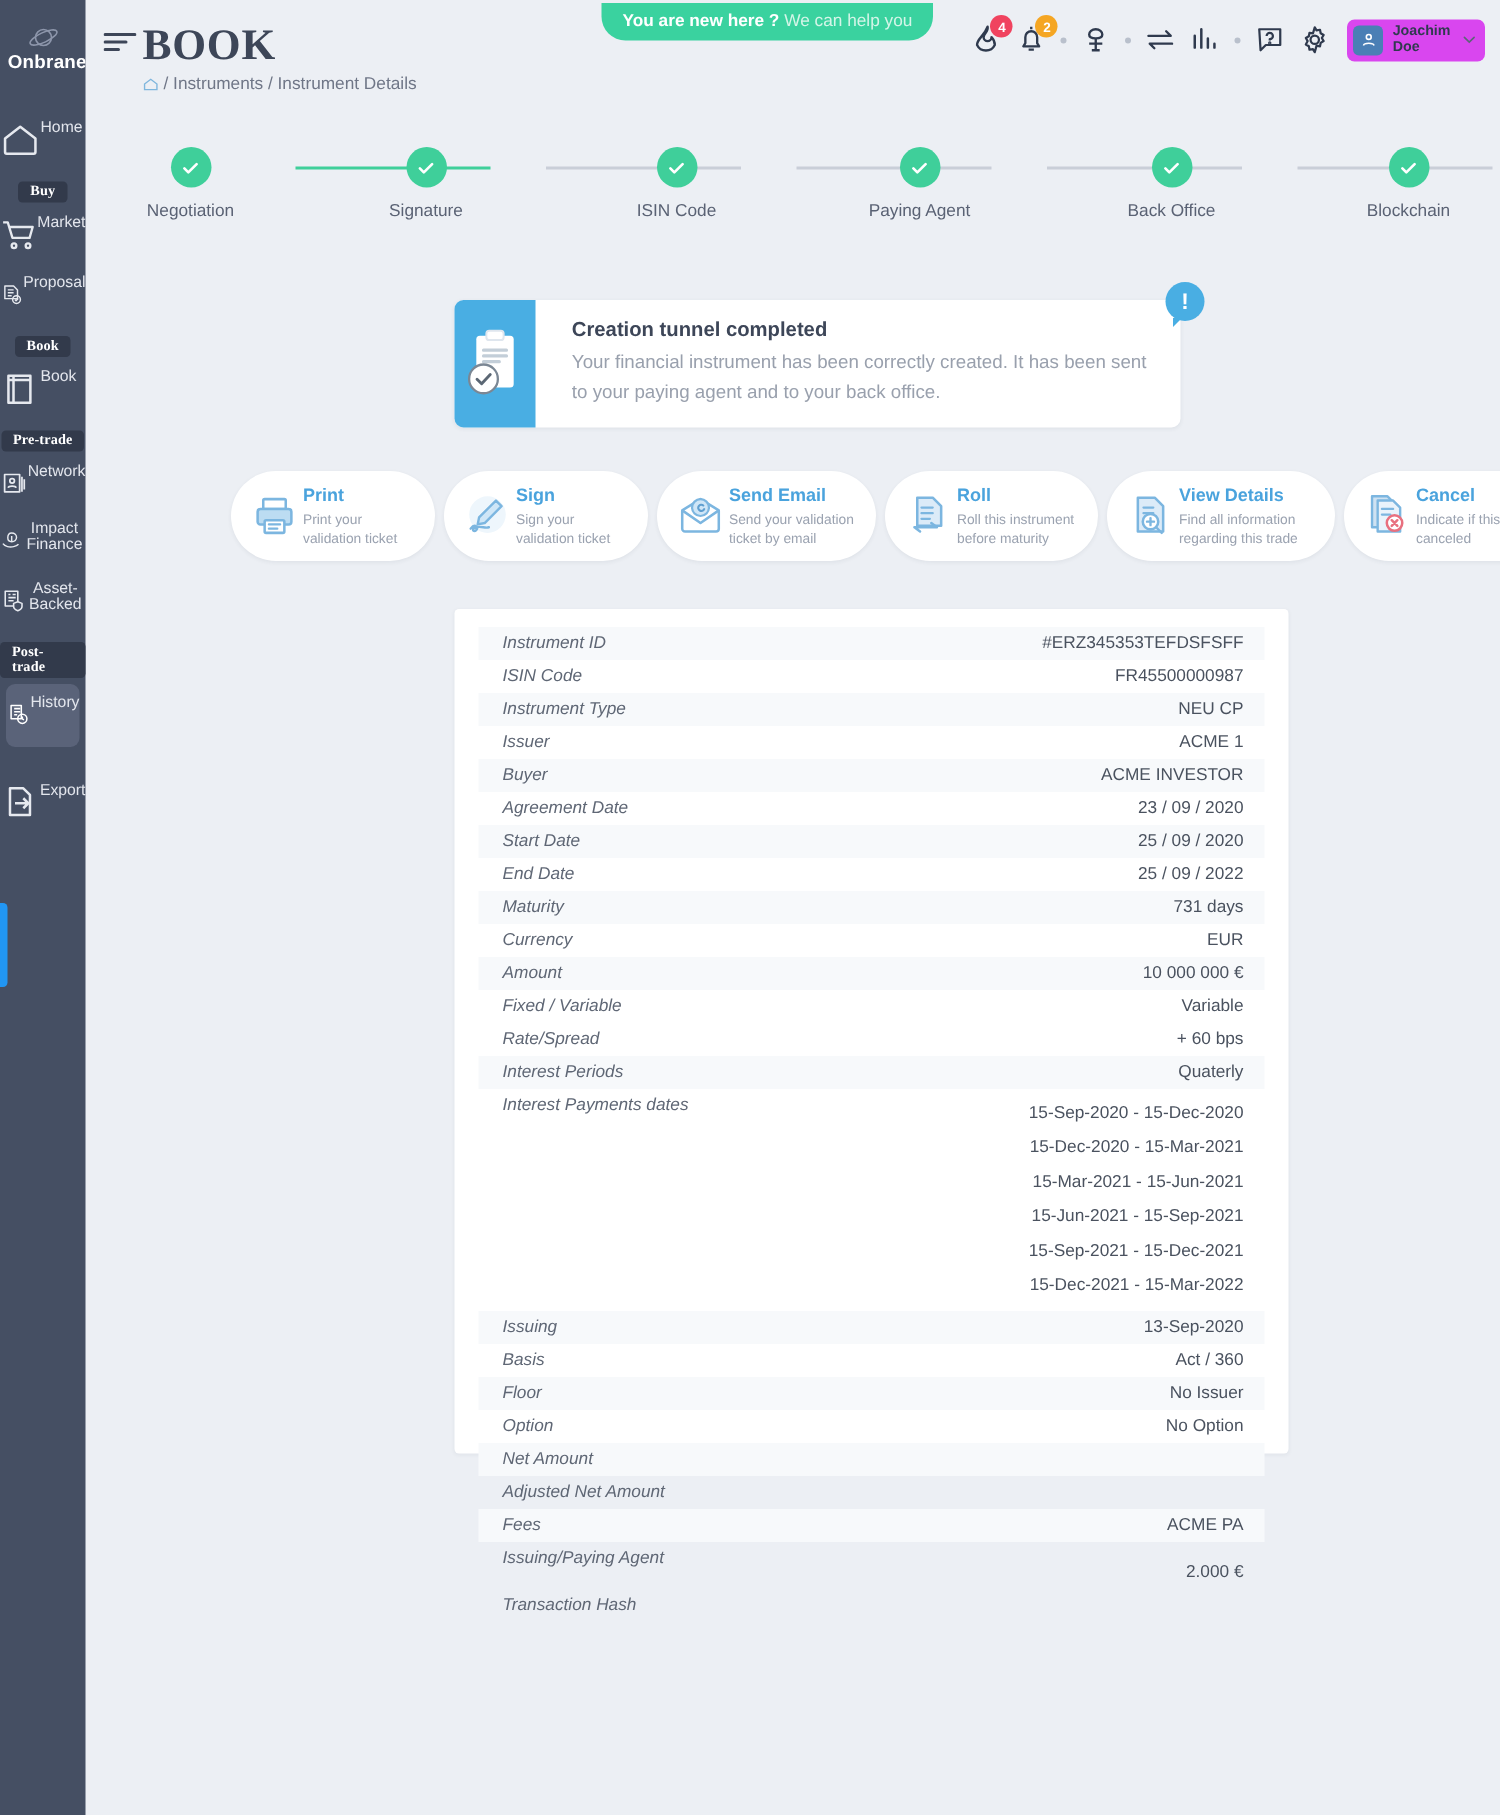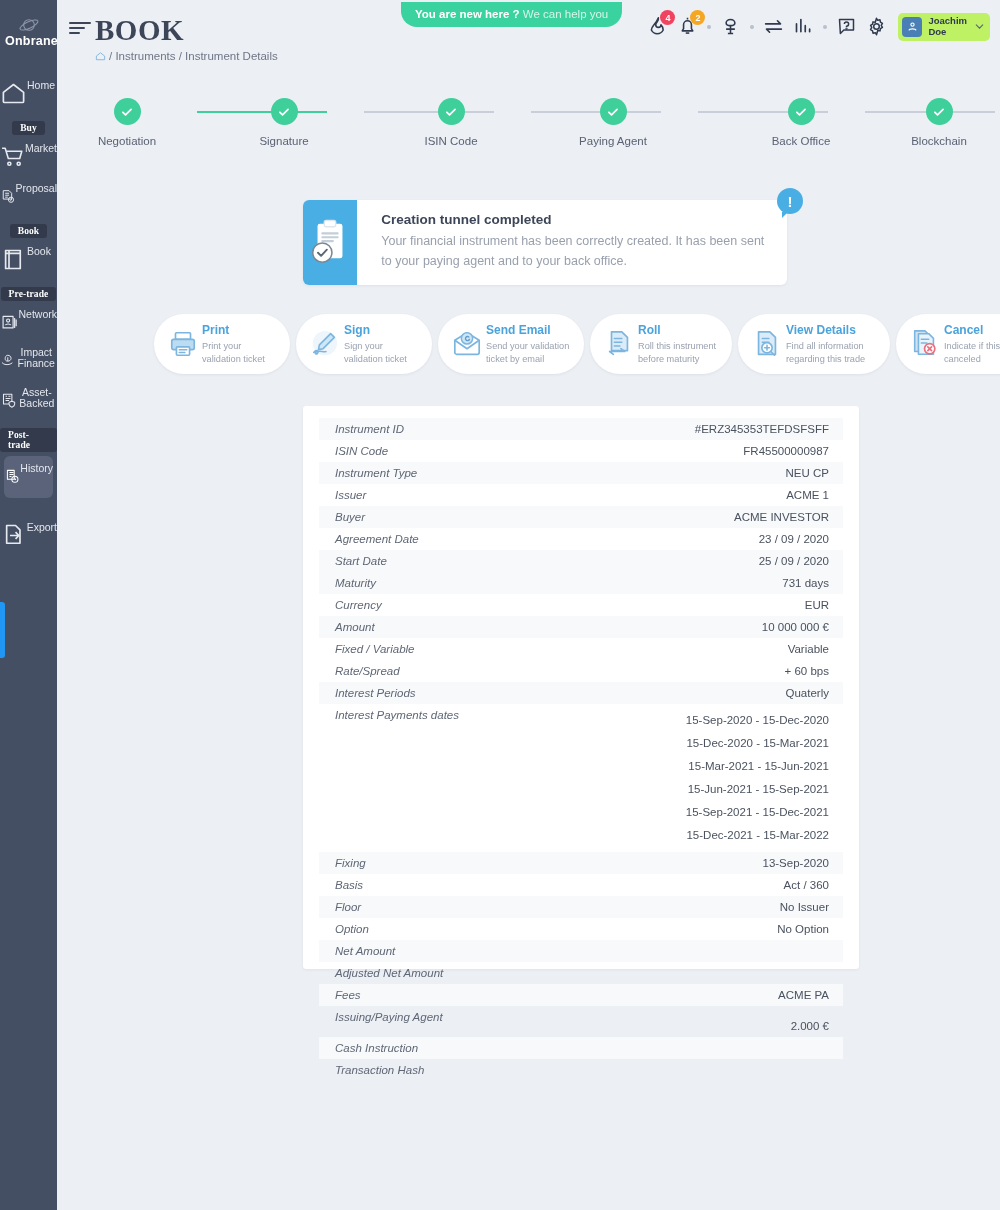--- a/index.html
+++ b/index.html
@@ -80,21 +80,21 @@
   .tool-ic { width: 21px; height: 21px; position: relative; cursor: pointer; color: #2f3a4e; }
   .badge {
     position: absolute; top: -6px; right: -7px; min-width: 15px; height: 15px;
     border-radius: 50%; color: #fff; font-size: 9px; font-weight: 700;
     display: flex; align-items: center; justify-content: center; padding: 0 3px;
   }
   .badge.red { background: #f0435f; }
   .badge.amber { background: #f5a623; }
   .dotsep { width: 4px; height: 4px; border-radius: 50%; background: #b9c0cc; }
   .user-chip {
-    display: flex; align-items: center; gap: 6px; background: #bef264;
+    display: flex; align-items: center; gap: 6px; background: #d946ef;
     border-radius: 5px; padding: 3px 4px 3px 4px; margin-left: 2px; cursor: pointer;
   }
   .avatar { width: 20px; height: 20px; border-radius: 4px; background: #4a7fb5;
             display: flex; align-items: center; justify-content: center; }
   .uname { font-size: 9.5px; font-weight: 700; color: #2f3a4e; line-height: 1.15; }
 
   
   .stepper { position: absolute; left: 0; right: 0; top: 98px; height: 62px; }
   .step { position: absolute; top: 0; width: 90px; margin-left: -45px; text-align: center; cursor: pointer; }
   .step .circle {
@@ -377,21 +377,21 @@
         <span class="slabel">ISIN Code</span>
       </div>
       <div class="step" style="left:556px">
         <span class="circle">
           <svg width="14" height="14" viewBox="0 0 24 24" fill="none" stroke="#fff" stroke-width="3" stroke-linecap="round" stroke-linejoin="round">
               <path d="M5 12.5l4.5 4.5L19 7.5"></path>
             </svg>
         </span>
         <span class="slabel">Paying Agent</span>
       </div>
-      <div class="step" style="left:744px">
+      <div class="step" style="left:724px">
         <span class="circle">
           <svg width="14" height="14" viewBox="0 0 24 24" fill="none" stroke="#fff" stroke-width="3" stroke-linecap="round" stroke-linejoin="round">
               <path d="M5 12.5l4.5 4.5L19 7.5"></path>
             </svg>
         </span>
         <span class="slabel">Back Office</span>
       </div>
       <div class="step" style="left:882px">
         <span class="circle">
           <svg width="14" height="14" viewBox="0 0 24 24" fill="none" stroke="#fff" stroke-width="3" stroke-linecap="round" stroke-linejoin="round">
@@ -523,20 +523,24 @@
             <div class="dkey">Buyer</div>
             <div class="dval">ACME INVESTOR</div>
           </div>
           <div class="drow">
             <div class="dkey">Agreement Date</div>
             <div class="dval">23 / 09 / 2020</div>
           </div>
           <div class="drow odd">
             <div class="dkey">Start Date</div>
             <div class="dval">25 / 09 / 2020</div>
+          </div>
+          <div class="drow">
+            <div class="dkey">End Date</div>
+            <div class="dval">25 / 09 / 2022</div>
           </div>
           <div class="drow odd">
             <div class="dkey">Maturity</div>
             <div class="dval">731 days</div>
           </div>
           <div class="drow">
             <div class="dkey">Currency</div>
             <div class="dval">EUR</div>
           </div>
           <div class="drow odd">
@@ -560,21 +564,21 @@
             <div class="dval dval-lines">
               <span>15-Sep-2020 - 15-Dec-2020</span>
               <span>15-Dec-2020 - 15-Mar-2021</span>
               <span>15-Mar-2021 - 15-Jun-2021</span>
               <span>15-Jun-2021 - 15-Sep-2021</span>
               <span>15-Sep-2021 - 15-Dec-2021</span>
               <span>15-Dec-2021 - 15-Mar-2022</span>
             </div>
           </div>
           <div class="drow odd">
-            <div class="dkey">Fixing</div>
+            <div class="dkey">Issuing</div>
             <div class="dval">13-Sep-2020</div>
           </div>
           <div class="drow">
             <div class="dkey">Basis</div>
             <div class="dval">Act / 360</div>
           </div>
           <div class="drow odd">
             <div class="dkey">Floor</div>
             <div class="dval">No Issuer</div>
           </div>
@@ -591,24 +595,20 @@
             <div class="dval"></div>
           </div>
           <div class="drow odd">
             <div class="dkey">Fees</div>
             <div class="dval">ACME PA</div>
           </div>
           <div class="drow offset">
             <div class="dkey">Issuing/Paying Agent</div>
             <div class="dval">2.000 €</div>
           </div>
-          <div class="drow odd">
-            <div class="dkey">Cash Instruction</div>
-            <div class="dval"></div>
-          </div>
           <div class="drow">
             <div class="dkey">Transaction Hash</div>
             <div class="dval"></div>
           </div>
         </div>
     </div>
 
   </div>
 </div>
 

